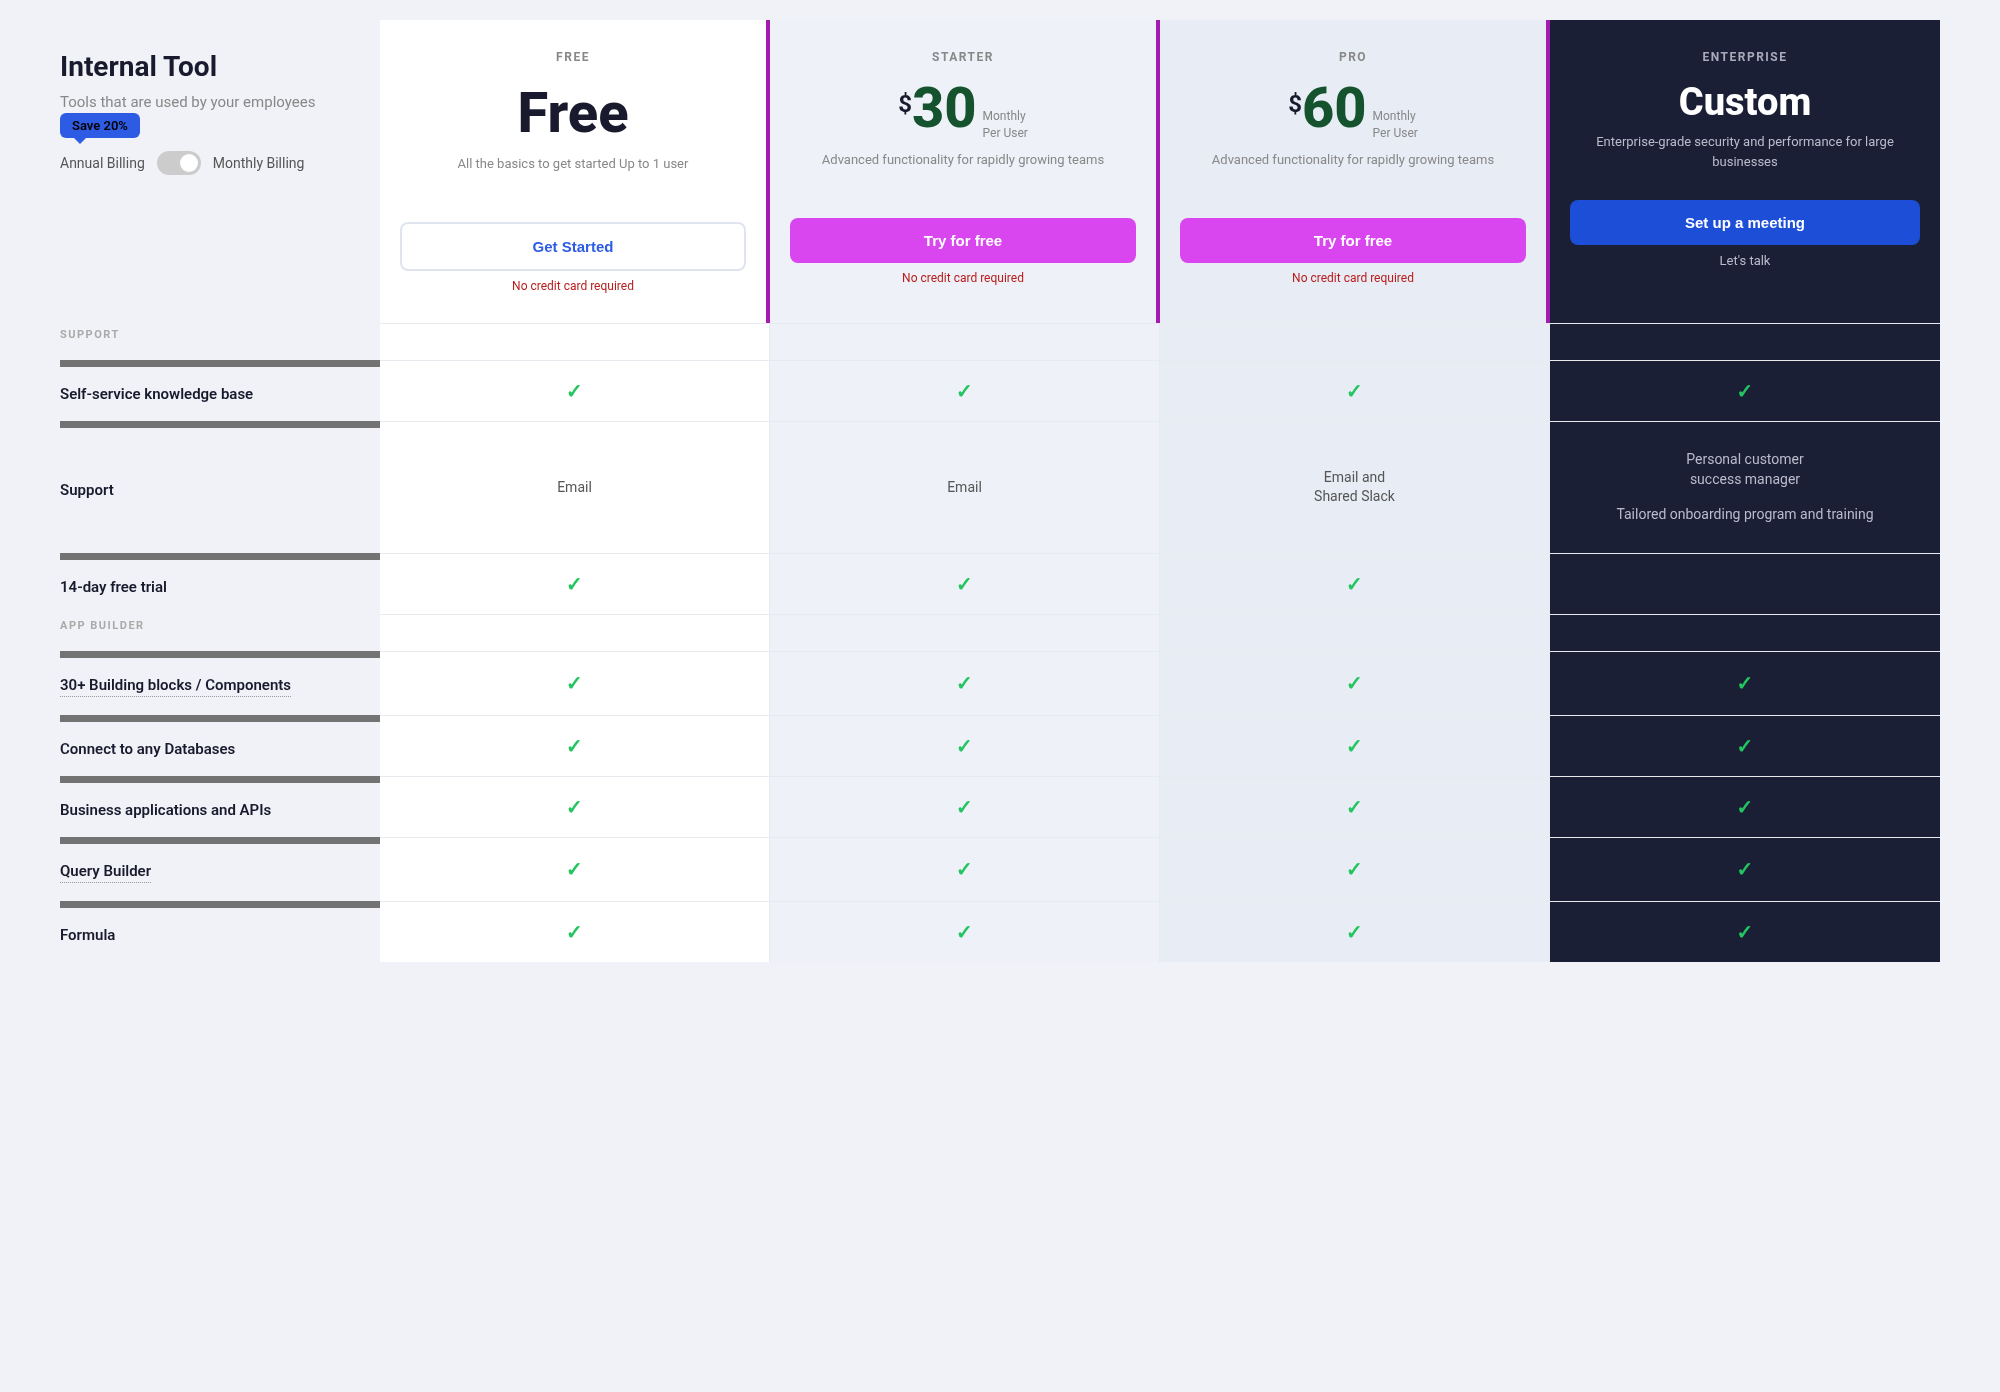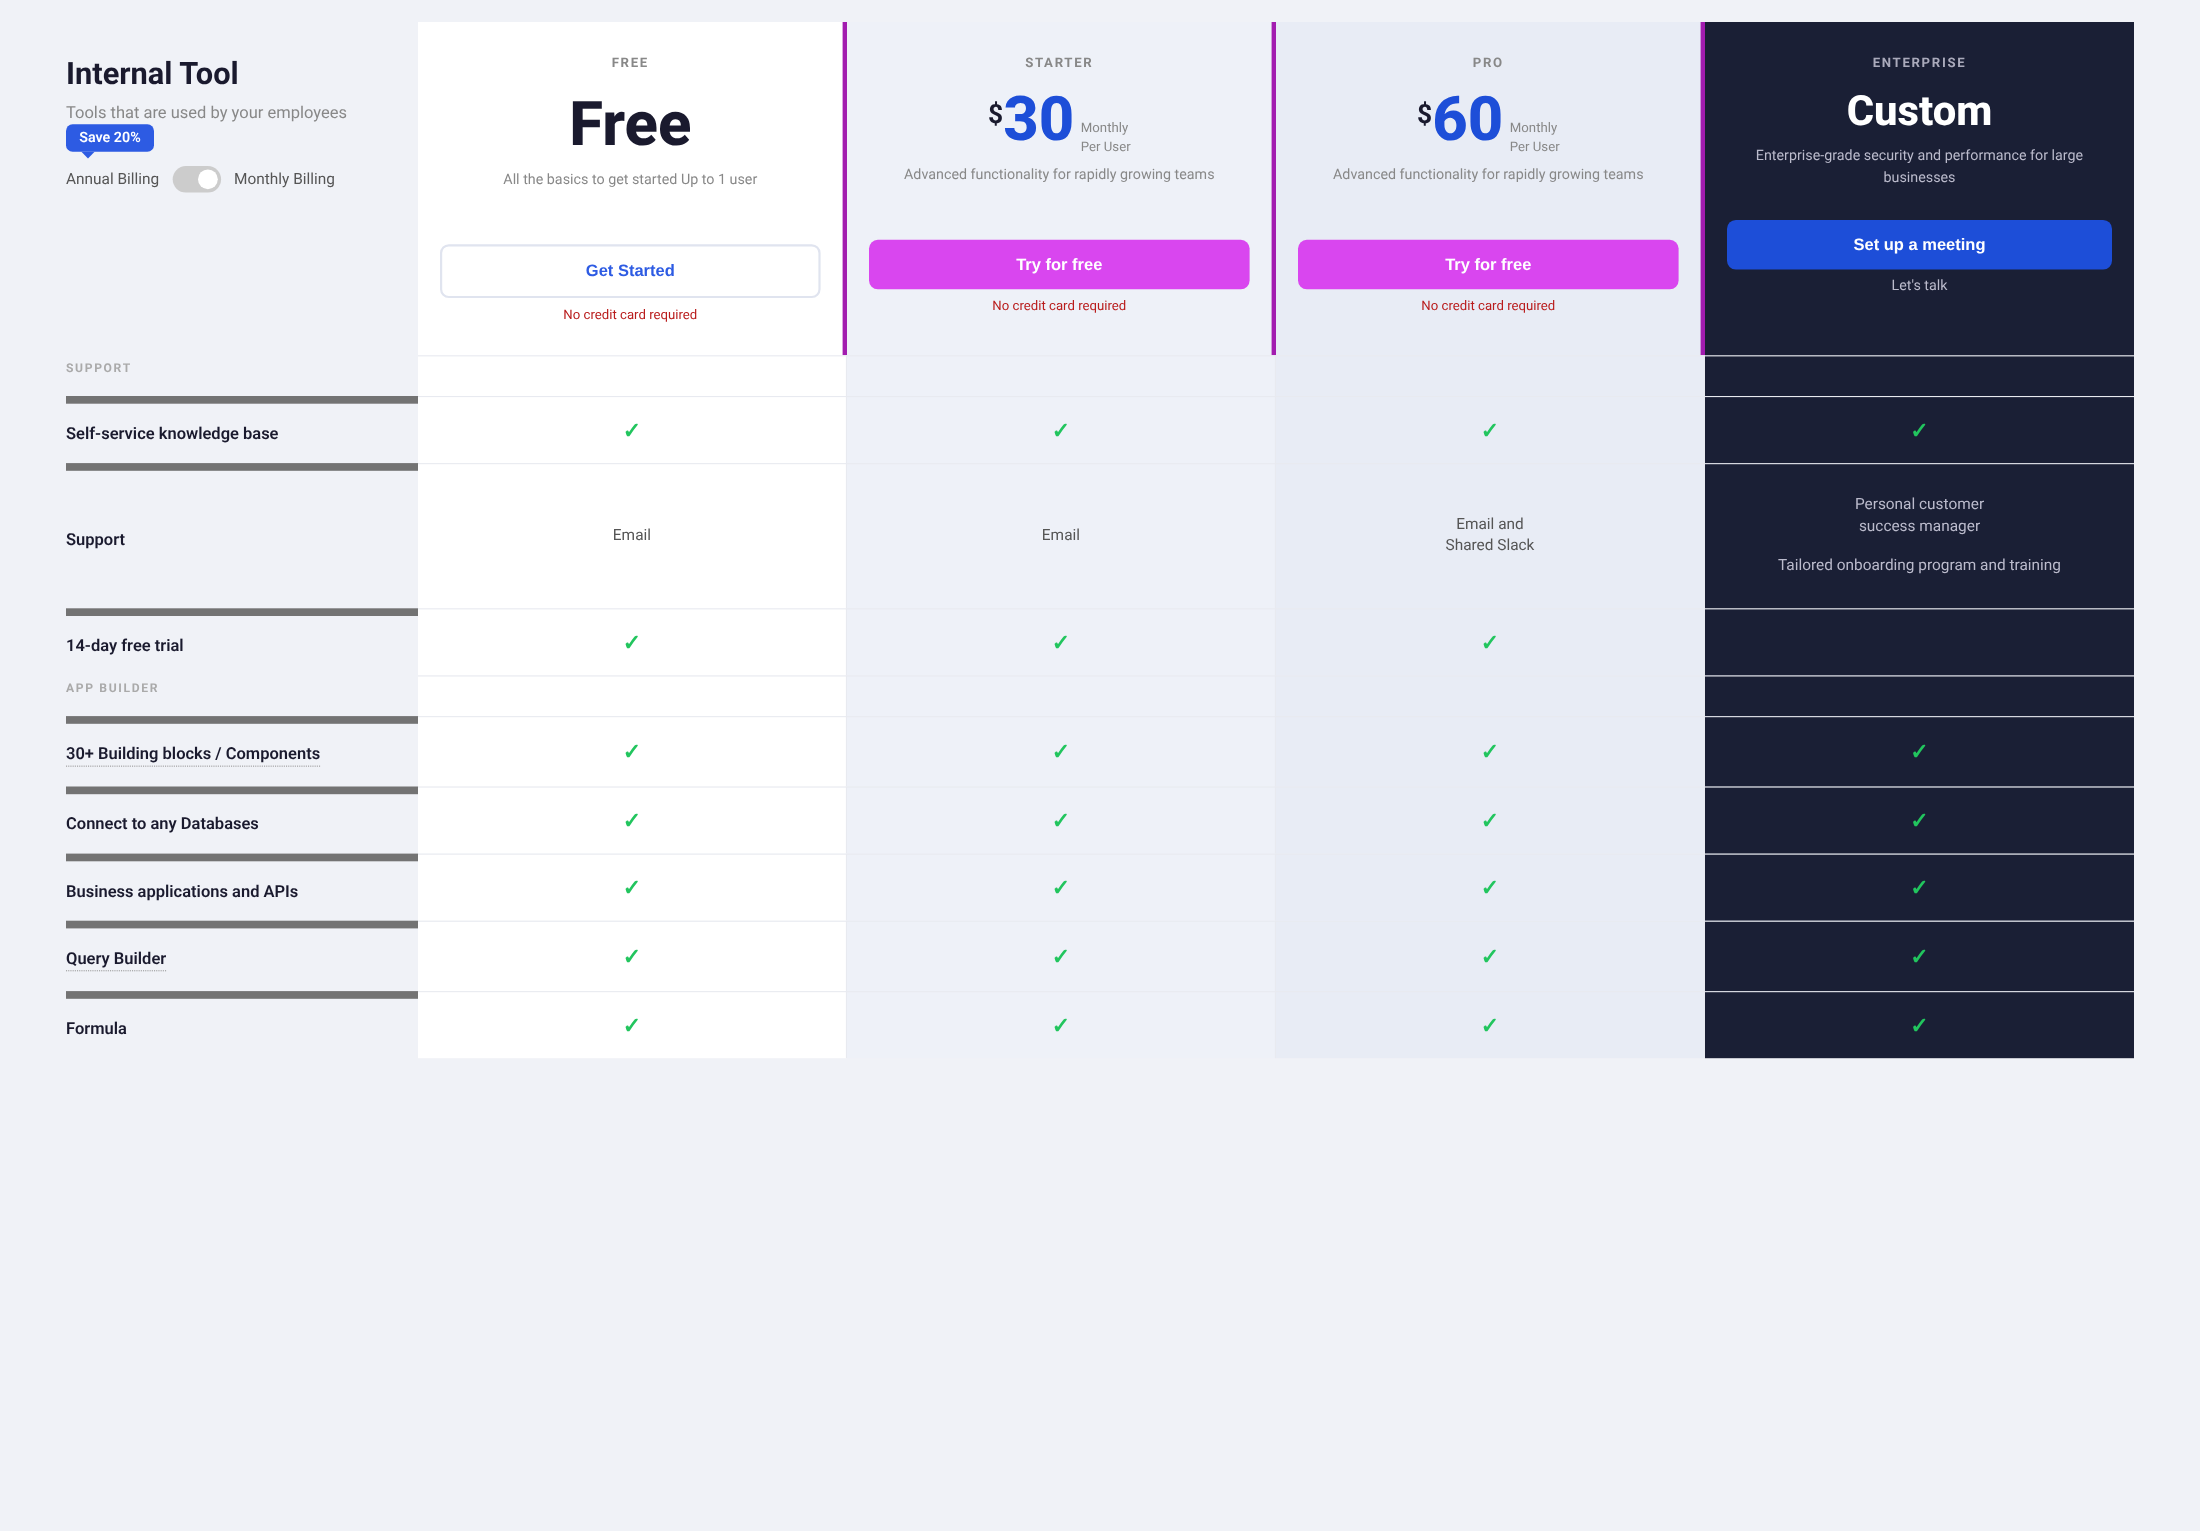--- a/index.html
+++ b/index.html
@@ -47,21 +47,21 @@
       gap: 12px;
       margin-top: 10px;
       position: relative;
     }
 
     .save-badge {
       position: absolute;
       top: -38px;
       left: 0;
       background: #2d5be3;
-      color: #ffffff;
+      color: #000000;
       font-size: 13px;
       font-weight: 600;
       padding: 5px 12px;
       border-radius: 6px;
     }
 
     .save-badge::after {
       content: '';
       position: absolute;
       bottom: -6px;
@@ -156,21 +156,21 @@
     .price-dollar {
       font-size: 24px;
       font-weight: 700;
       color: #1a1a2e;
       margin-top: 10px;
     }
 
     .price-number {
       font-size: 56px;
       font-weight: 800;
-      color: #1d4ed8;
+      color: #14532d;
       line-height: 1;
     }
 
     .price-period {
       display: flex;
       flex-direction: column;
       justify-content: center;
       margin-left: 6px;
       text-align: left;
       margin-top: 28px;

